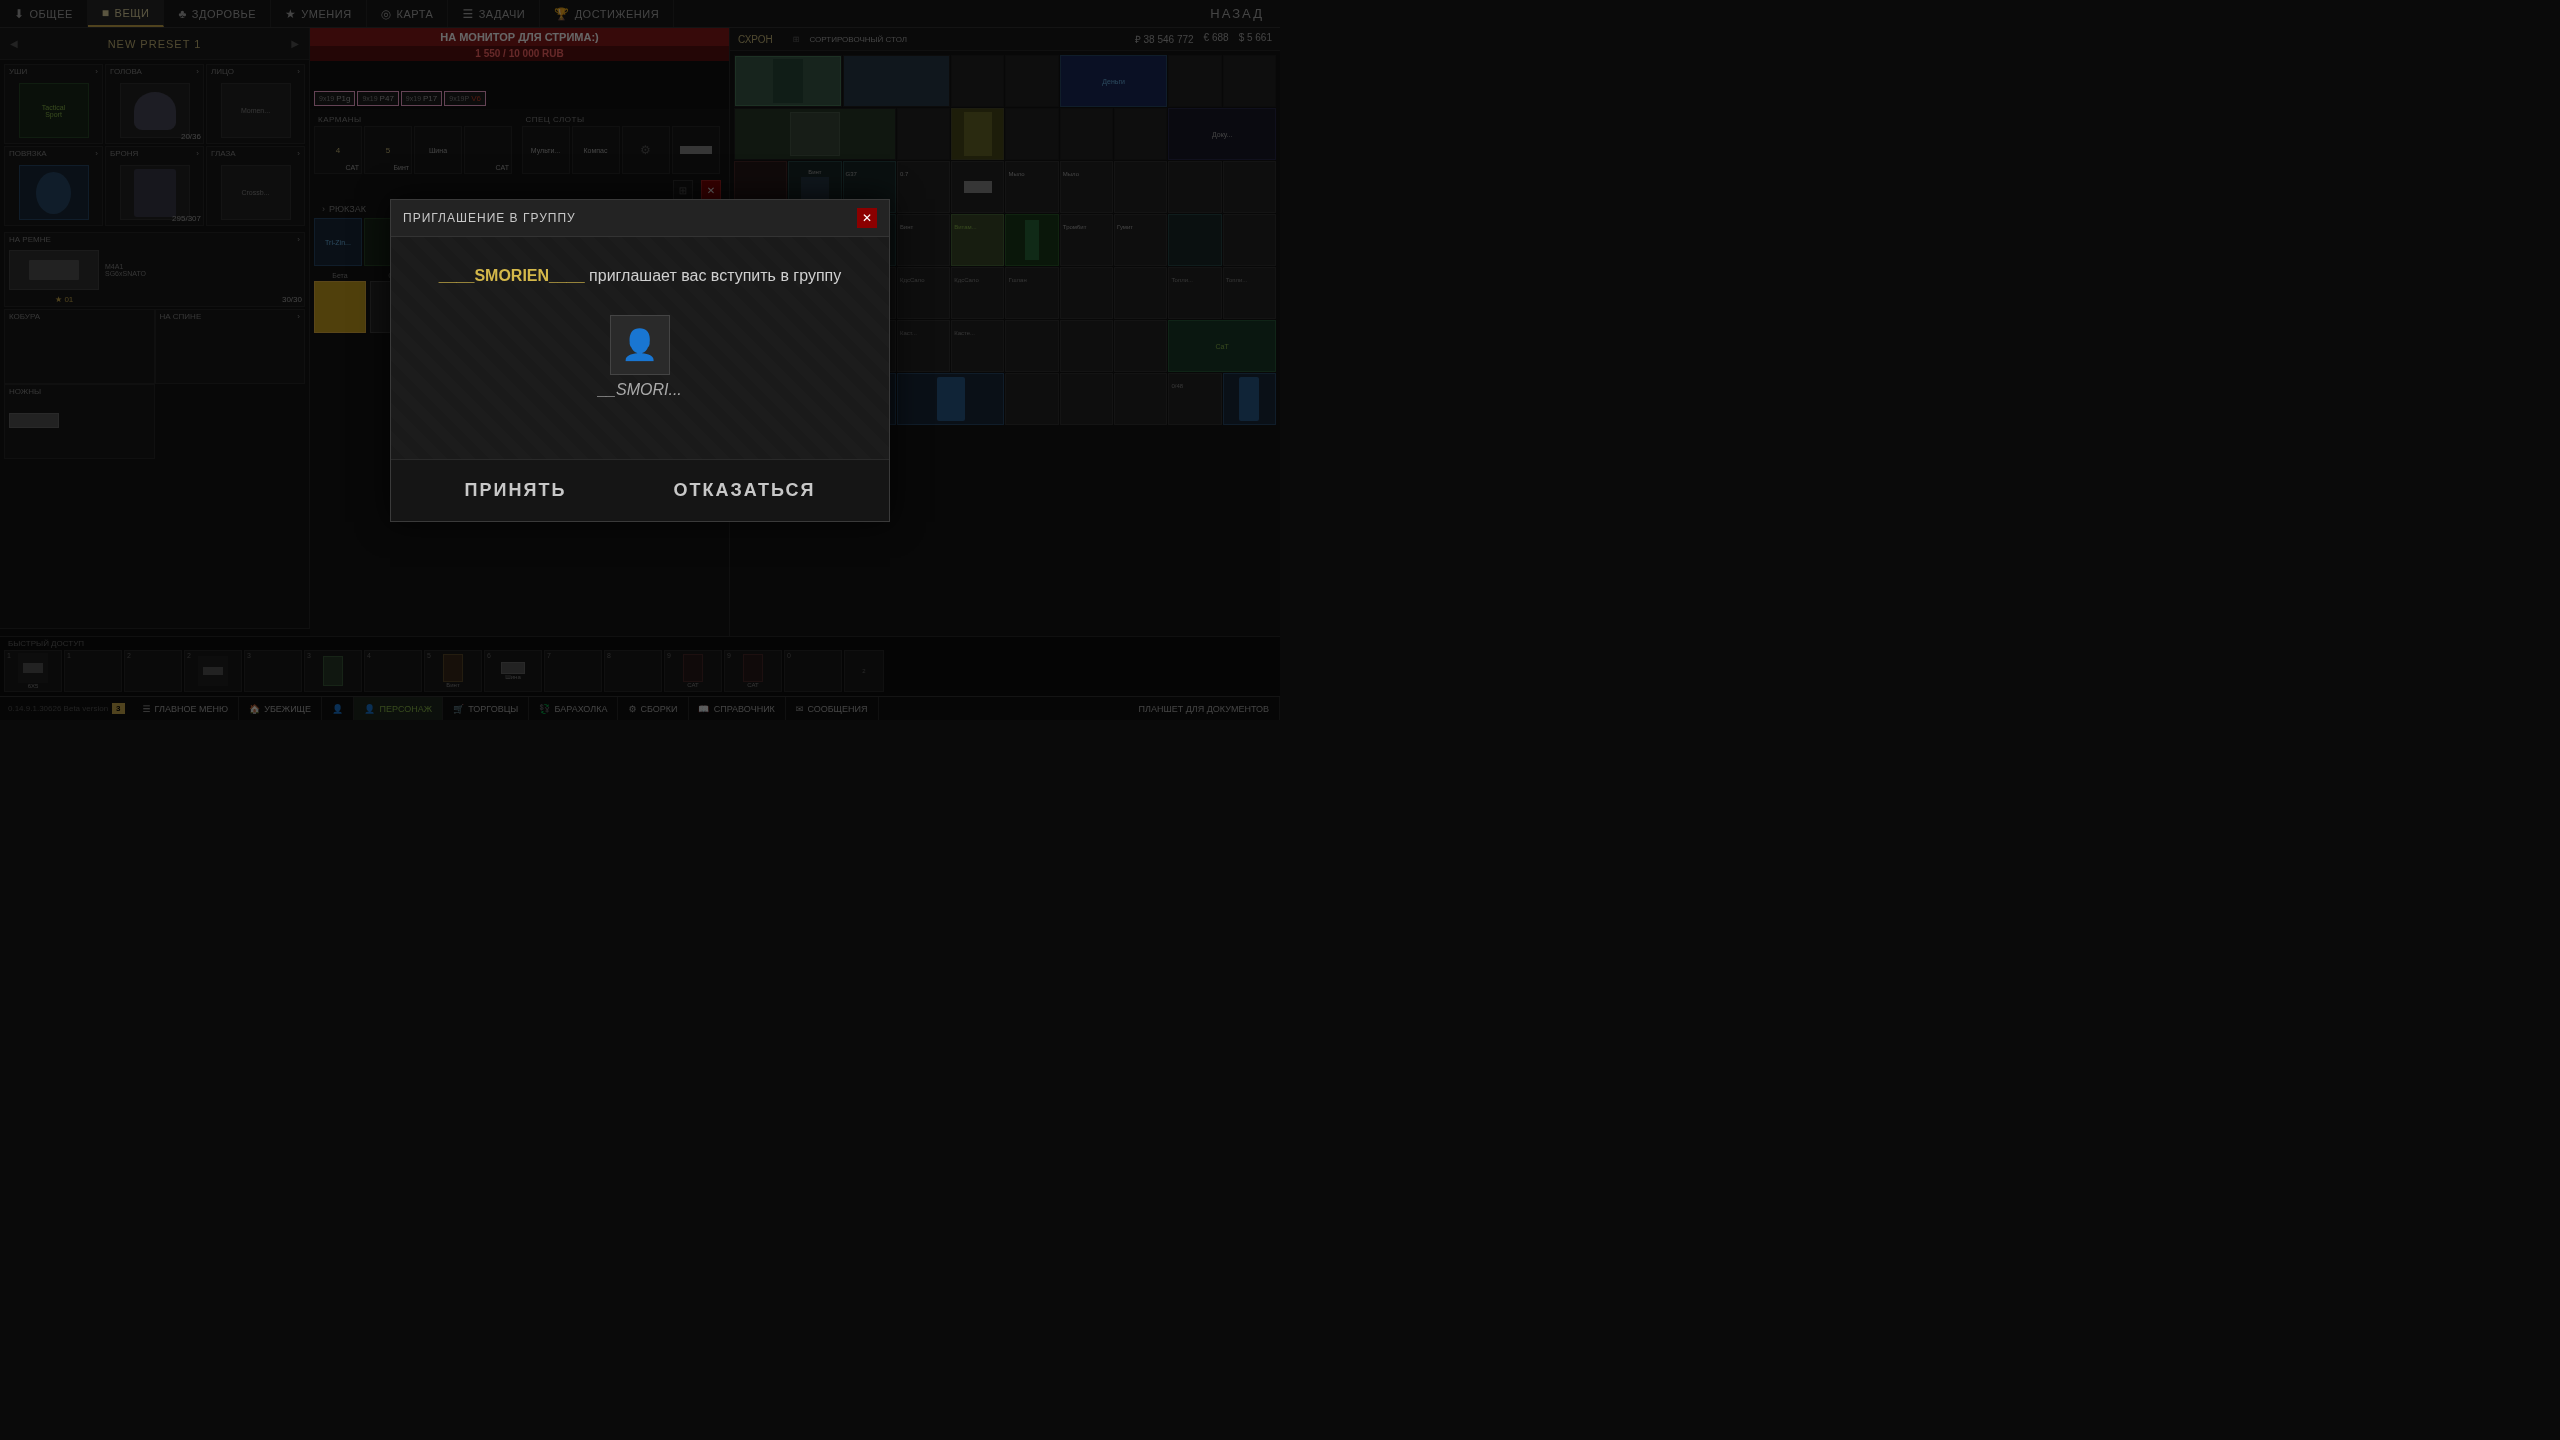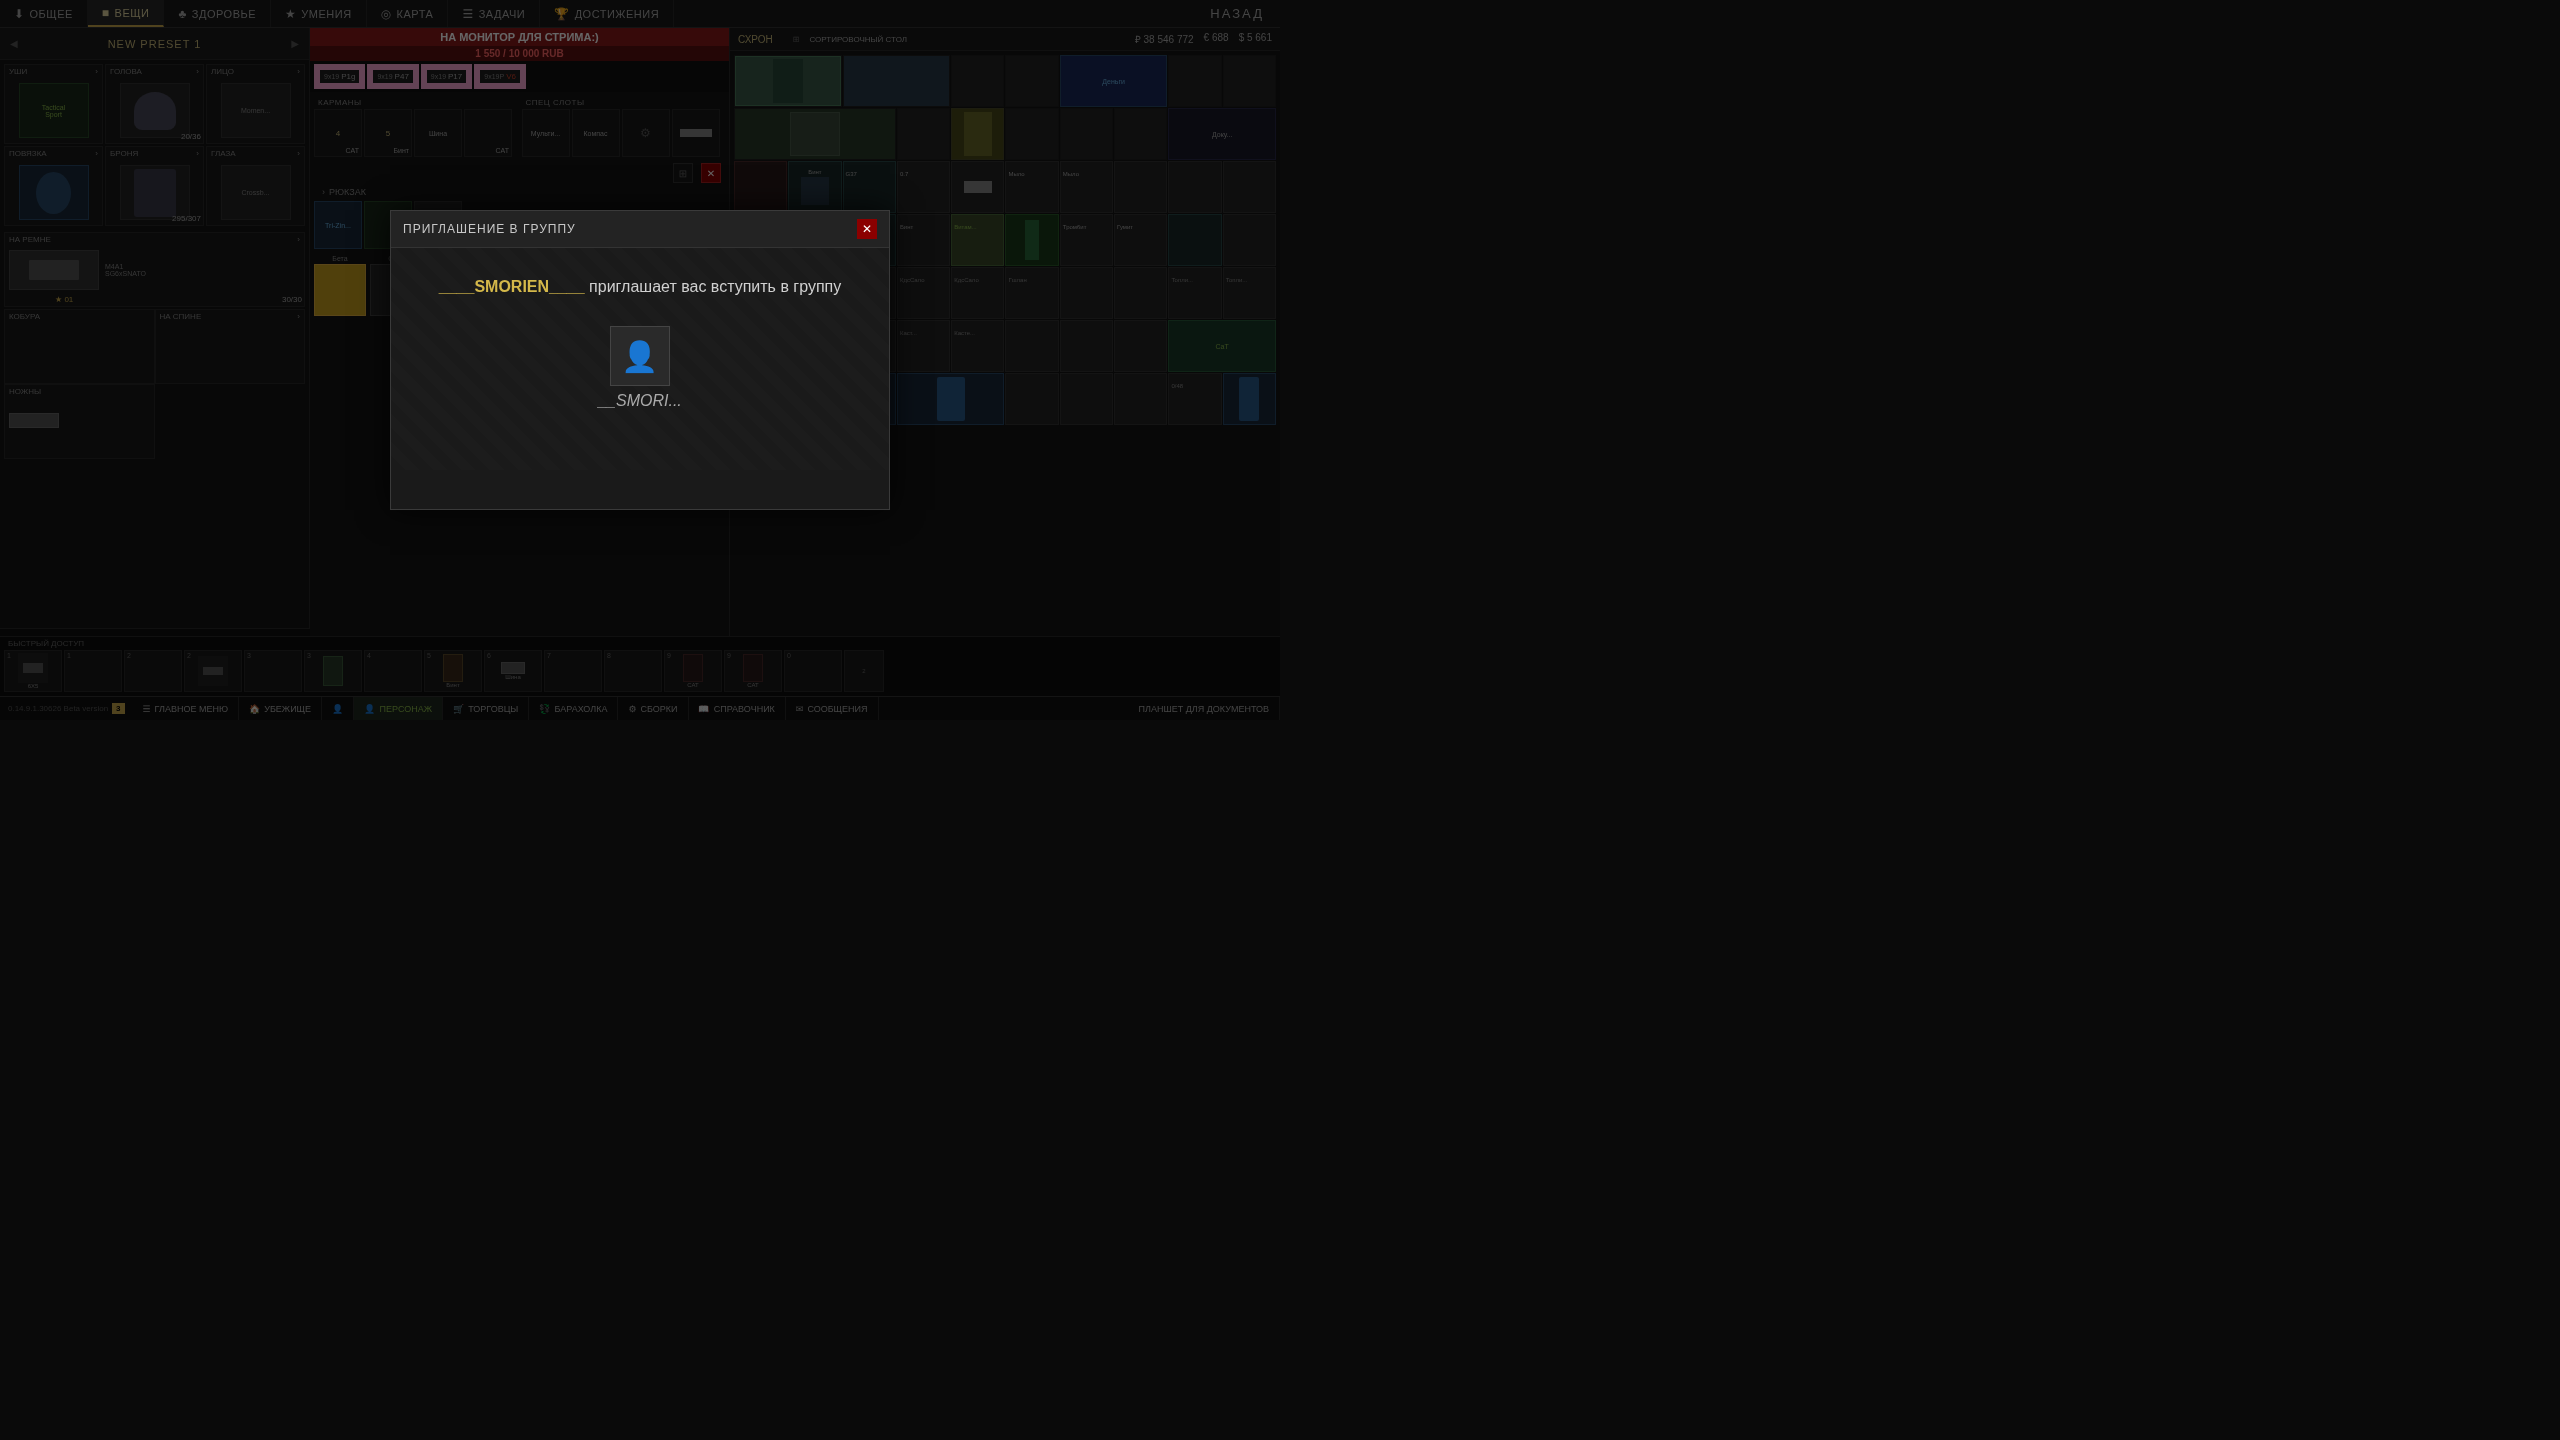--- a/index.html
+++ b/index.html
@@ -227,27 +227,28 @@
     
     .ammo-row {
       display: flex;
       gap: 2px;
       padding: 3px 4px;
       background: #111;
       align-items: center;
     }
     .ammo-cell {
       background: #1e1e1e;
-      border: 6px solid #f9a8d4;
+      border: 1px solid #f9a8d4;
       font-size: 8px;
       color: #aaa;
       padding: 2px 4px;
       display: flex;
       align-items: center;
       gap: 2px;
+      margin-top: 27px;
     }
     .slots-label {
       font-size: 8px;
       color: #888;
       padding: 2px 4px;
       text-transform: uppercase;
       letter-spacing: 0.5px;
     }
     .inv-cell {
       background: #1a1a1a;
@@ -1114,14 +1115,18 @@
         <span> </span>
         <span>приглашает вас вступить в группу</span>
       </div>
       <div class="modal-avatar-area">
         <div class="modal-avatar">
           <span class="avatar-icon">👤</span>
         </div>
         <span class="modal-username">__SMORI...</span>
       </div>
     </div>
+    <div class="modal-actions">
+      <button class="modal-btn-accept">ПРИНЯТЬ</button>
+      <button class="modal-btn-decline">ОТКАЗАТЬСЯ</button>
+    </div>
   </div>
 </div>
 
 </body></html>

